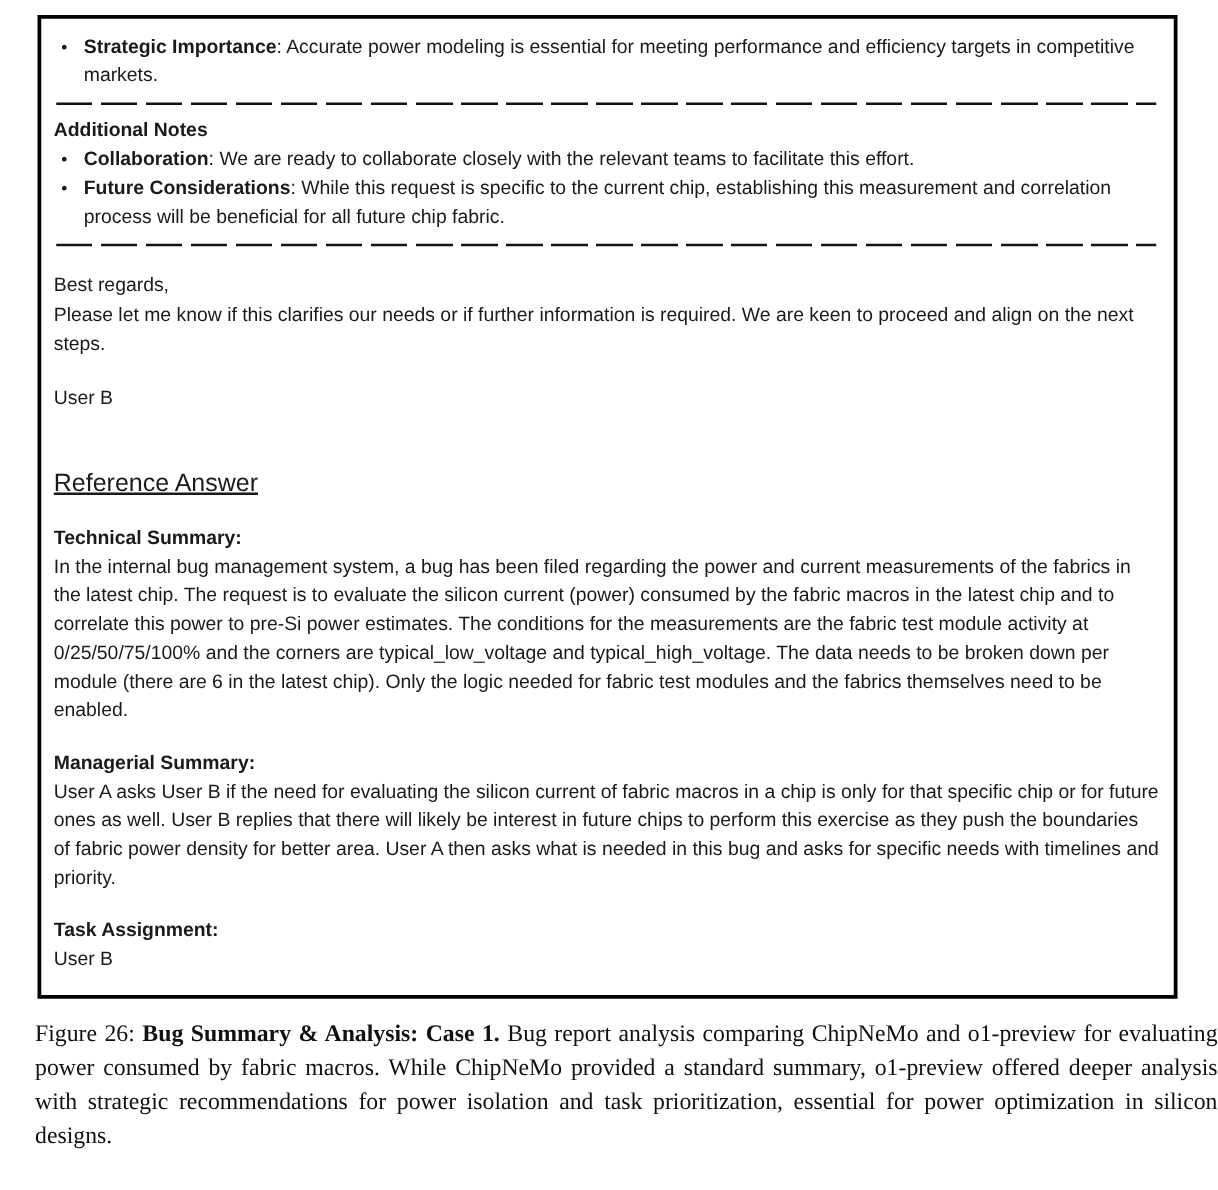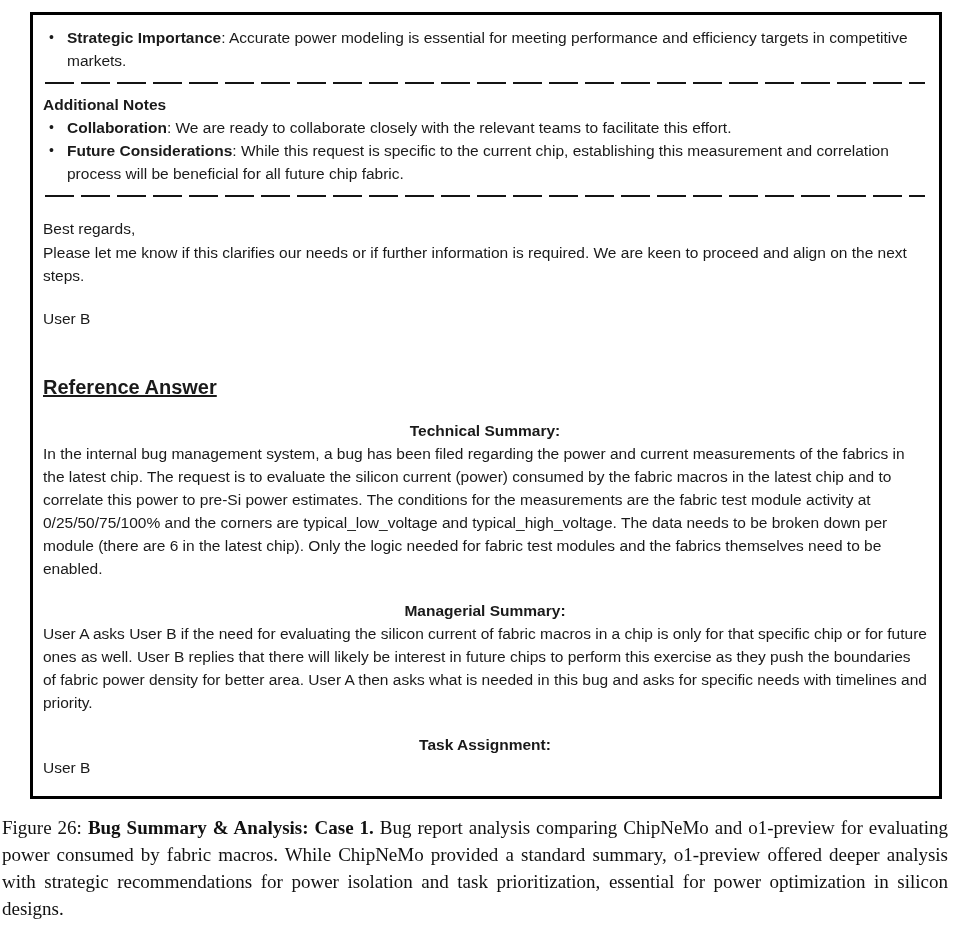--- a/index.html
+++ b/index.html
@@ -34,29 +34,29 @@
     margin: 10px 2px 9px 2px;
     background: repeating-linear-gradient(90deg, #141414 0px, #141414 29px, transparent 29px, transparent 36px);
   }
   .para { margin: 0; }
   .closing { margin-top: 1px; }
   .signoff { margin-top: 20px; }
   .signature { margin-top: 20px; }
   .ref-heading {
     margin-top: 44px;
     font-size: 20px;
-    font-weight: bold;
+    font-weight: normal;
     text-decoration: underline;
     line-height: 26px;
   }
   .section { margin-top: 19px; }
-  .section-label { font-weight: bold; text-align: center; }
+  .section-label { font-weight: bold; }
   .caption {
     position: absolute;
-    left: 2px; top: 814px;
+    left: 28px; top: 814px;
     width: 946px;
     font-family: "Liberation Serif", serif;
     font-size: 19px;
     line-height: 27px;
     text-align: justify;
     color: #111;
   }
   .caption .cap-bold { font-weight: bold; }
 </style>
 </head>

